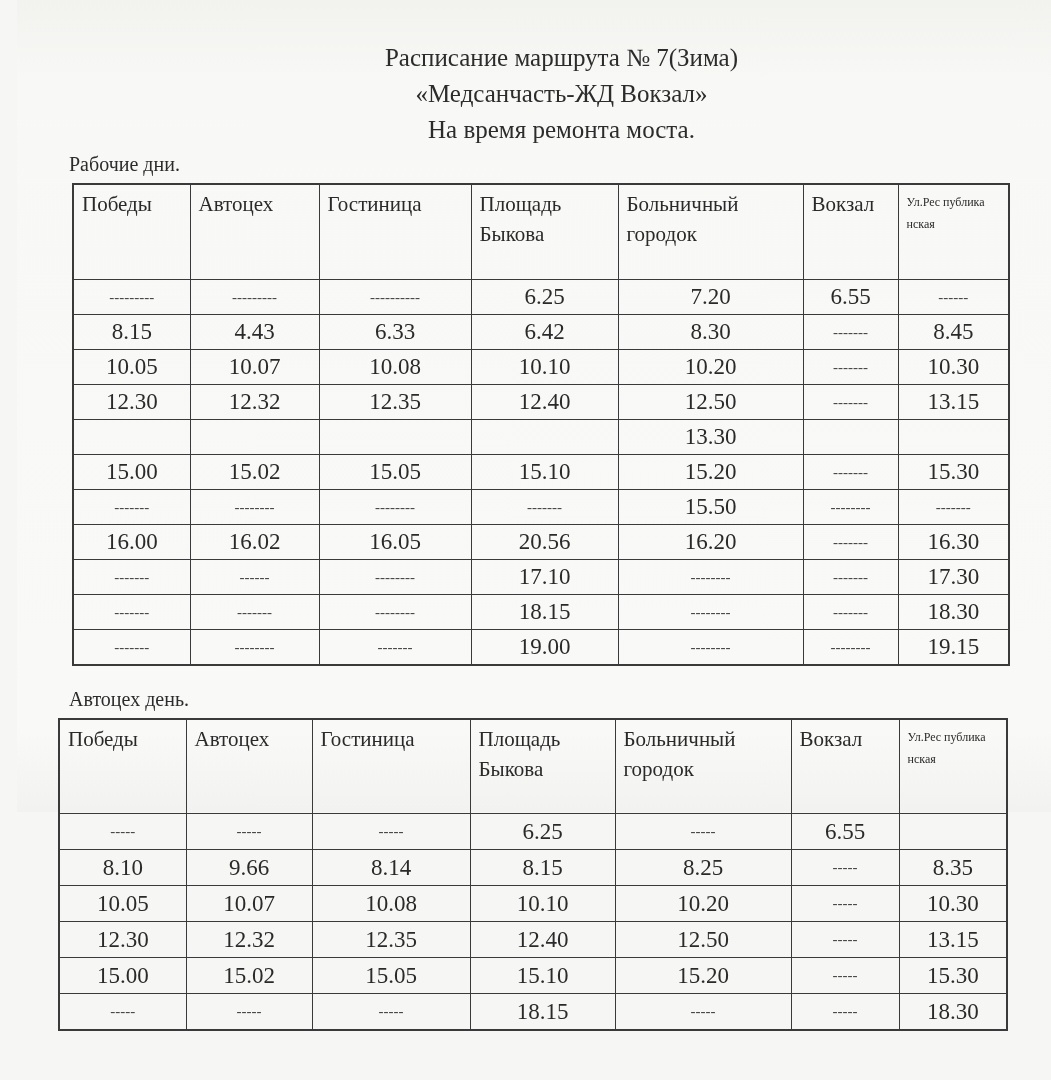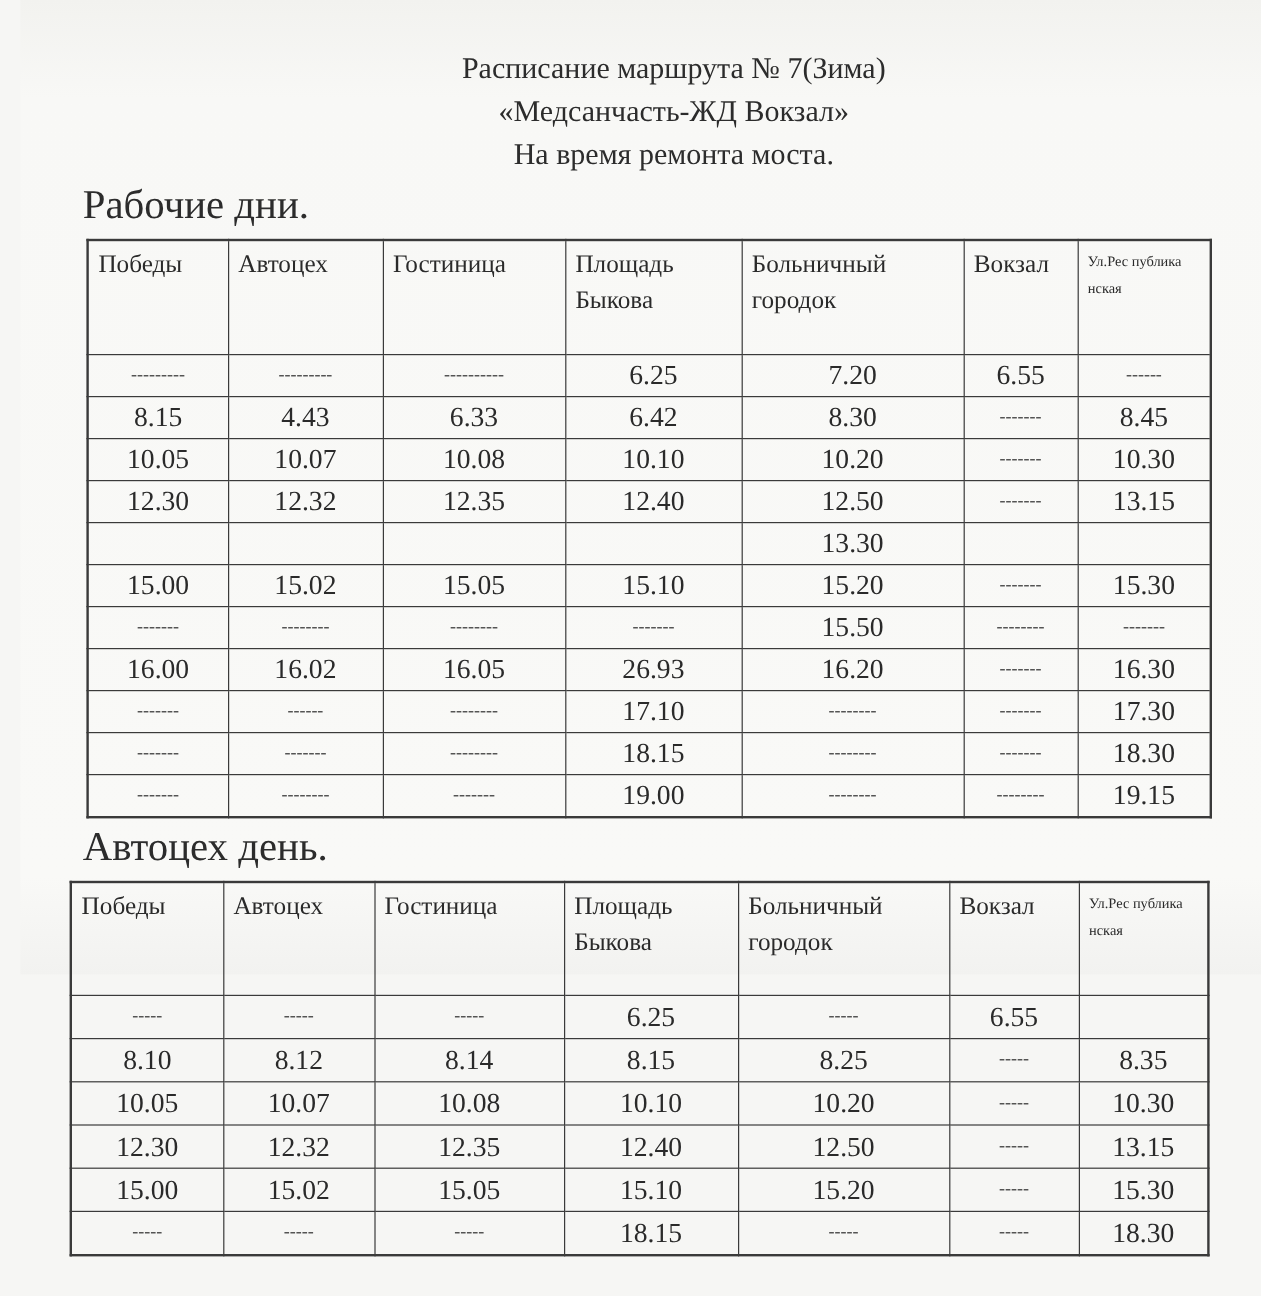--- a/index.html
+++ b/index.html
@@ -28,35 +28,34 @@
       text-align: center;
       font-size: 25px;
       line-height: 36px;
       color: #2c2c2c;
       padding-left: 38px;
     }
     .title-block div { white-space: nowrap; }
     .section-label {
       position: absolute;
       left: 52px;
-      font-size: 34px;
+      font-size: 20px;
       color: #2c2c2c;
       white-space: nowrap;
     }
     .section-label.workdays { top: 153px; }
     .section-label.weekend { top: 688px; }
 
     table.schedule {
       position: absolute;
       border-collapse: collapse;
       table-layout: fixed;
       font-size: 23px;
       color: #2a2a2a;
       border: 2px solid #3a3a3a;
-      margin-top: 16px;
     }
     table.schedule td, table.schedule th {
       border: 1.5px solid #3a3a3a;
       padding: 0;
       overflow: hidden;
       white-space: nowrap;
     }
     table.schedule th {
       font-weight: normal;
       text-align: left;
@@ -183,21 +182,21 @@
           <td class="dash">--------</td>
           <td class="dash">-------</td>
           <td>15.50</td>
           <td class="dash">--------</td>
           <td class="dash">-------</td>
         </tr>
         <tr>
           <td>16.00</td>
           <td>16.02</td>
           <td>16.05</td>
-          <td>26.93</td>
+          <td>20.56</td>
           <td>16.20</td>
           <td class="dash">-------</td>
           <td>16.30</td>
         </tr>
         <tr>
           <td class="dash">-------</td>
           <td class="dash">------</td>
           <td class="dash">--------</td>
           <td>17.10</td>
           <td class="dash">--------</td>
@@ -253,21 +252,21 @@
           <td class="dash">-----</td>
           <td class="dash">-----</td>
           <td class="dash">-----</td>
           <td>6.25</td>
           <td class="dash">-----</td>
           <td>6.55</td>
           <td></td>
         </tr>
         <tr>
           <td>8.10</td>
-          <td>8.12</td>
+          <td>9.66</td>
           <td>8.14</td>
           <td>8.15</td>
           <td>8.25</td>
           <td class="dash">-----</td>
           <td>8.35</td>
         </tr>
         <tr>
           <td>10.05</td>
           <td>10.07</td>
           <td>10.08</td>

